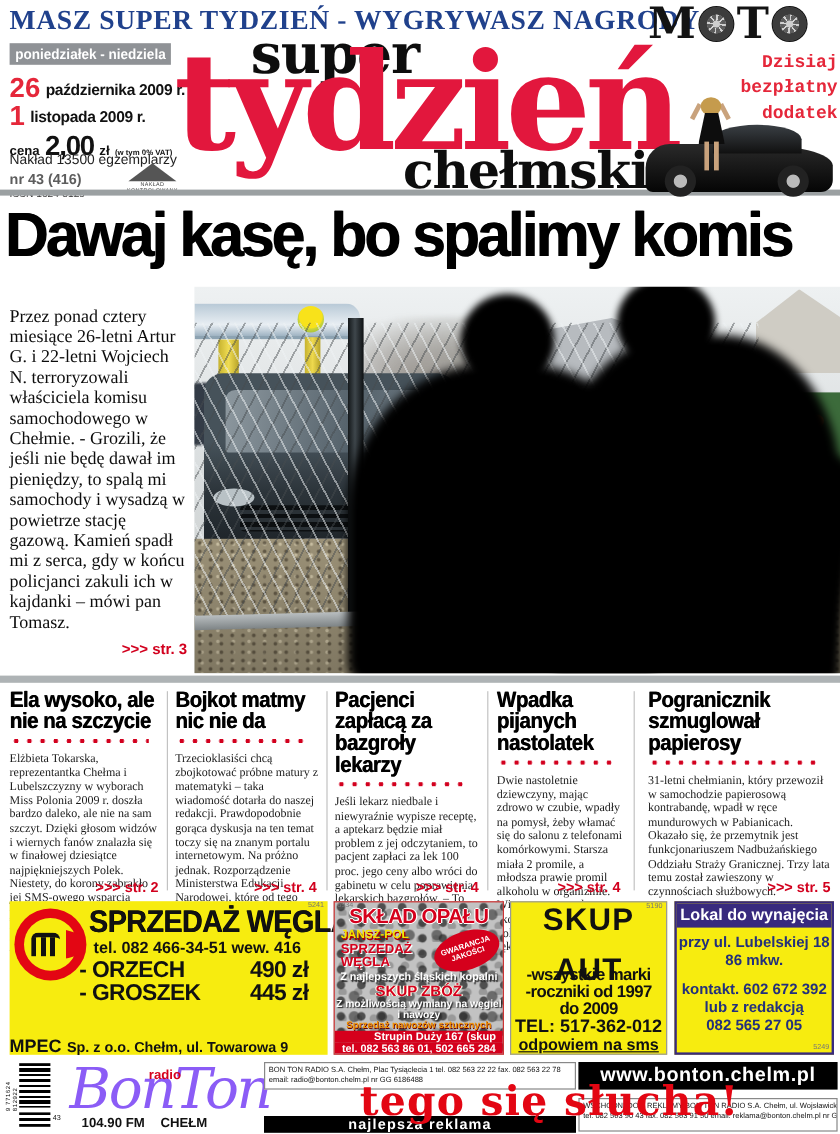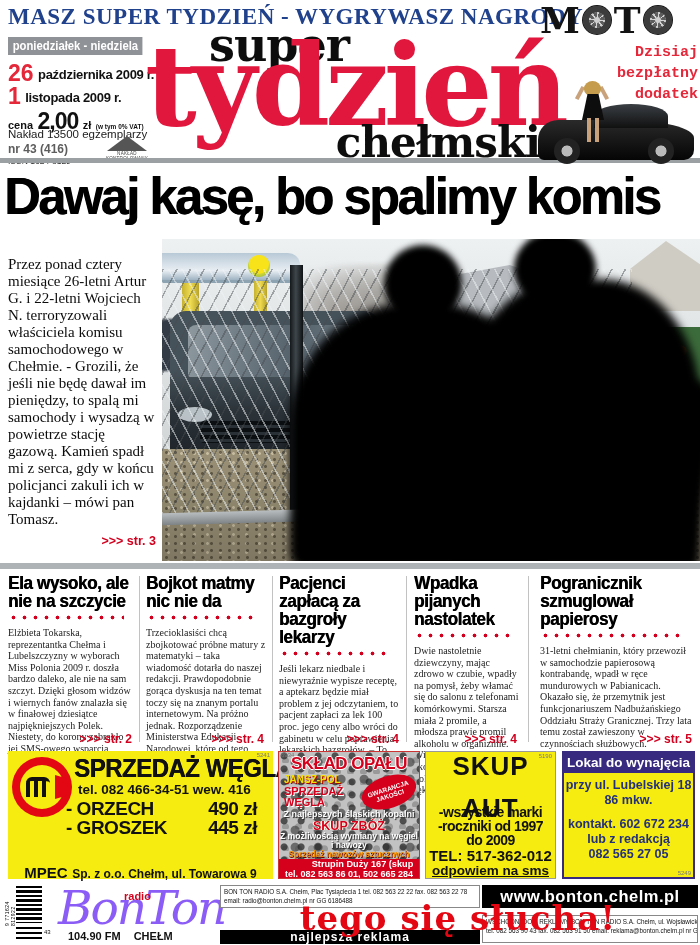--- a/index.html
+++ b/index.html
@@ -159,21 +159,21 @@
     background:repeating-linear-gradient(90deg,#111 0 4px,transparent 4px 8px); }
   .mpec-e { position:absolute; right:2px; top:18px; width:15px; height:24px; background:#e30613;
     clip-path:polygon(0 0,100% 18%,100% 82%,0 100%); }
   .ad1-title { position:absolute; left:66px; top:2px; white-space:nowrap; font-weight:bold; font-size:26px;
     letter-spacing:-.5px; transform:scaleX(.92); transform-origin:0 0; text-shadow:.5px 0 #000; }
   .ad1-tel { position:absolute; left:70px; top:31px; white-space:nowrap; font-weight:bold; font-size:13.5px; }
   .ad1-row { position:absolute; left:0; width:100%; font-weight:bold; font-size:19px; letter-spacing:-.5px; }
   .ad1-row .nm { padding-left:58px; } .ad1-row .pr { position:absolute; right:16px; top:0; }
   .r1 { top:47px; } .r2 { top:66px; } .r3 { top:85px; }
   .ad1-note { position:absolute; top:104px; width:100%; text-align:center; font-size:10.5px; color:#222; }
-  .ad1-foot { position:absolute; top:113px; width:100%; text-align:center; white-space:nowrap; }
+  .ad1-foot { position:absolute; top:113px; width:100%; white-space:nowrap; }
   .ad1-foot .b { font-weight:bold; font-size:15px; } .ad1-foot .s { font-weight:bold; font-size:12px; }
 
   .ad2 { position:absolute; left:278px; width:142px; height:128px; border:1px solid #c33; overflow:hidden;
     background-color:#c2c2c2;
     background-image:radial-gradient(circle at 30% 30%, rgba(40,40,40,.75) 0 3px, transparent 4px),
       radial-gradient(circle at 70% 60%, rgba(70,70,70,.7) 0 4px, transparent 5px),
       radial-gradient(circle at 50% 80%, rgba(125,125,125,.6) 0 3px, transparent 4px);
     background-size:17px 13px,23px 17px,13px 11px; text-align:center; }
   .ad2 .ttl { position:absolute; top:2px; width:100%; font-weight:bold; font-size:17px; letter-spacing:-.5px;
     color:#d5001c; text-shadow:-1px 0 #fff,1px 0 #fff,0 -1px #fff,0 1px #fff; }
@@ -428,21 +428,21 @@
       <div class="ln l2">-roczniki od 1997</div>
       <div class="ln l3">do 2009</div>
       <div class="tel">TEL: 517-362-012</div>
       <div class="sms">odpowiem na sms</div>
     </div>
 
     <div class="ad4">
       <div class="hdr">Lokal do wynajęcia</div>
       <div class="ln a4l1">przy ul. Lubelskiej 18</div>
       <div class="ln a4l2">86 mkw.</div>
-      <div class="ln a4l3">kontakt. 602 672 234</div>
+      <div class="ln a4l3">kontakt. 602 672 392</div>
       <div class="ln a4l4">lub z redakcją</div>
       <div class="ln a4l5">082 565 27 05</div>
       <span class="adcode" style="right:2px; bottom:1px">5249</span>
     </div>
   </section>
 
   <footer class="footer">
     <div class="barcode">
       <div class="bc-num">9 771624 812922</div>
       <div class="bc-main"></div>

